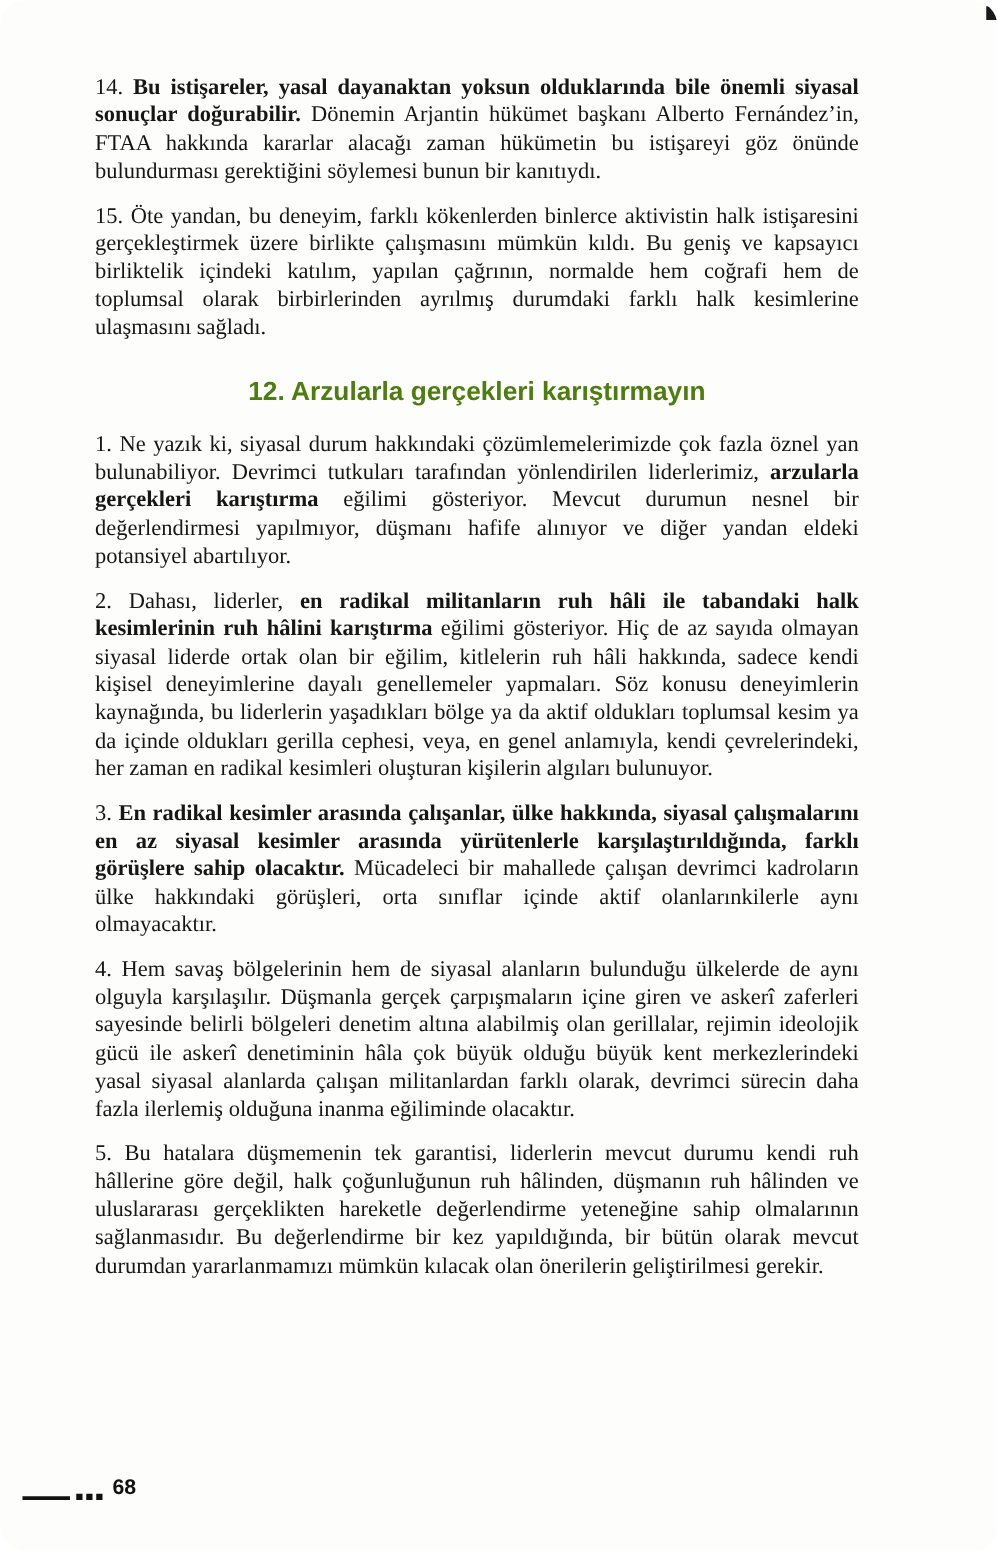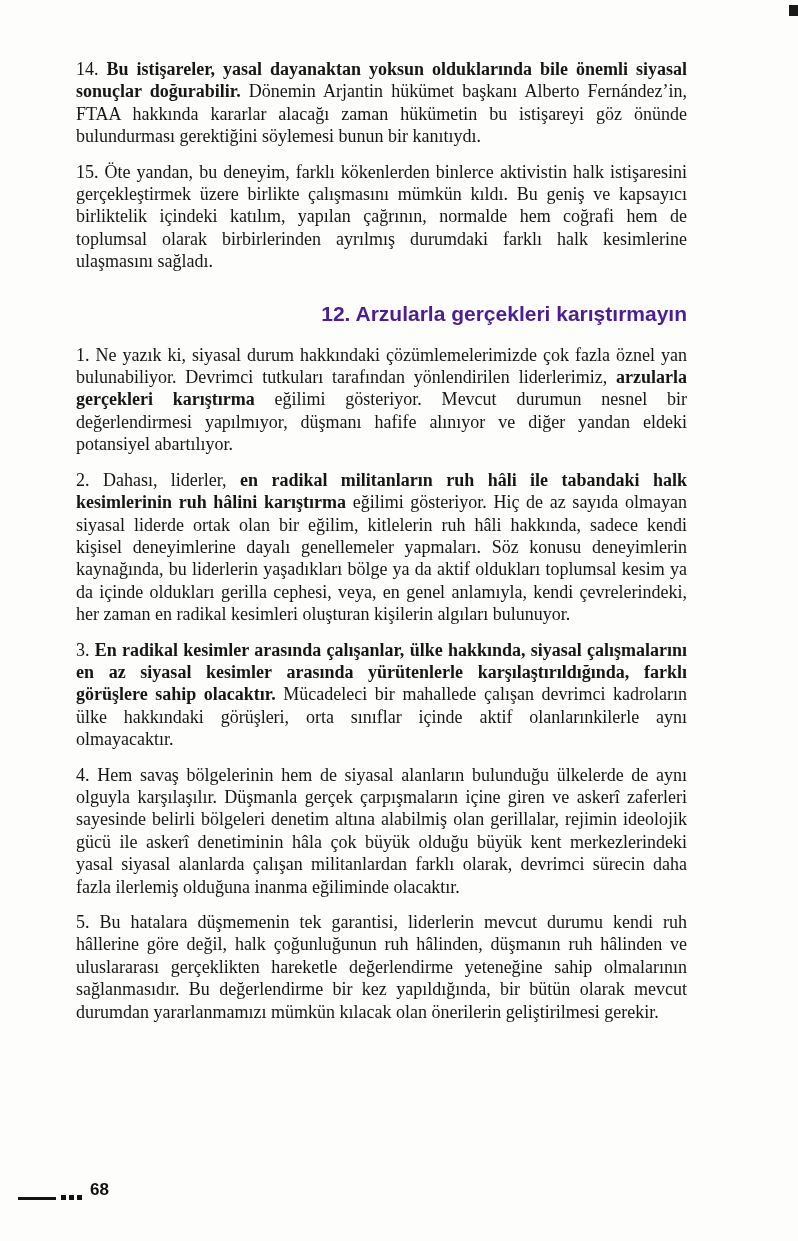--- a/index.html
+++ b/index.html
@@ -8,20 +8,21 @@
     background: #ffffff;
   }
   .page {
     position: relative;
     width: 798px;
     height: 1241px;
     background: #fdfdfc;
     overflow: hidden;
     color: #161616;
     font-family: "Liberation Serif", "DejaVu Serif", serif;
+    border-radius: 21px;
   }
   .edge-mark {
     position: absolute;
     top: 5px;
     right: 0;
     width: 9px;
     height: 11px;
     background: #1a1a1a;
   }
   .text-block {
@@ -40,22 +41,22 @@
   }
   .para .b {
     font-weight: bold;
   }
   .heading {
     font-family: "Liberation Sans", "DejaVu Sans", sans-serif;
     font-weight: bold;
     font-size: 21px;
     line-height: 24px;
     margin: 29px 0 18px 0;
-    color: #4c1d95;
-    text-align: right;
+    color: #4d7c0f;
+    text-align: center;
   }
   .footer {
     position: absolute;
     left: 18px;
     top: 1180px;
     display: flex;
     align-items: flex-end;
     gap: 5px;
   }
   .footer .rule {

